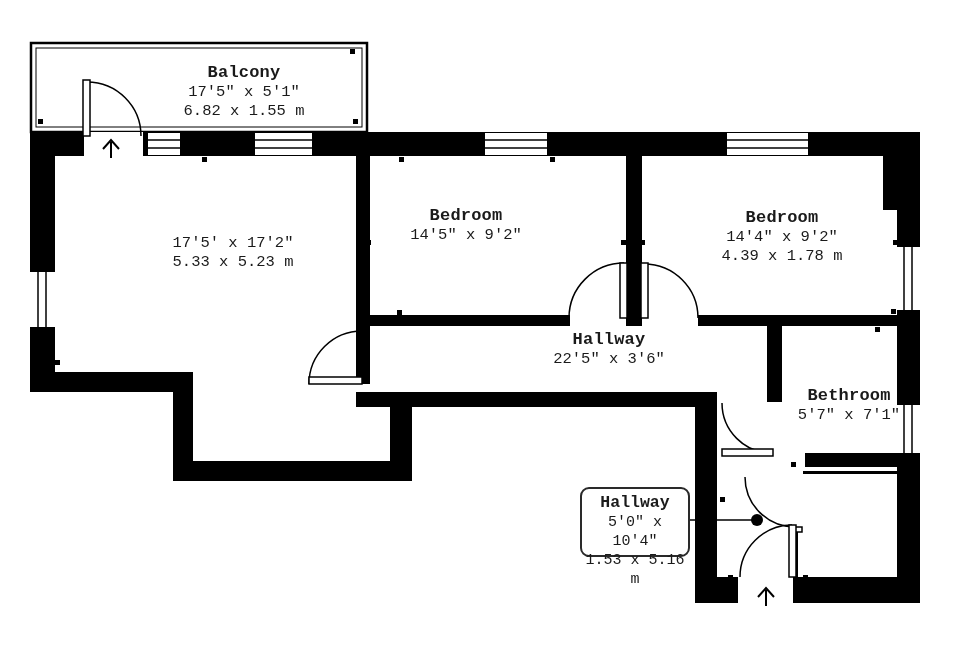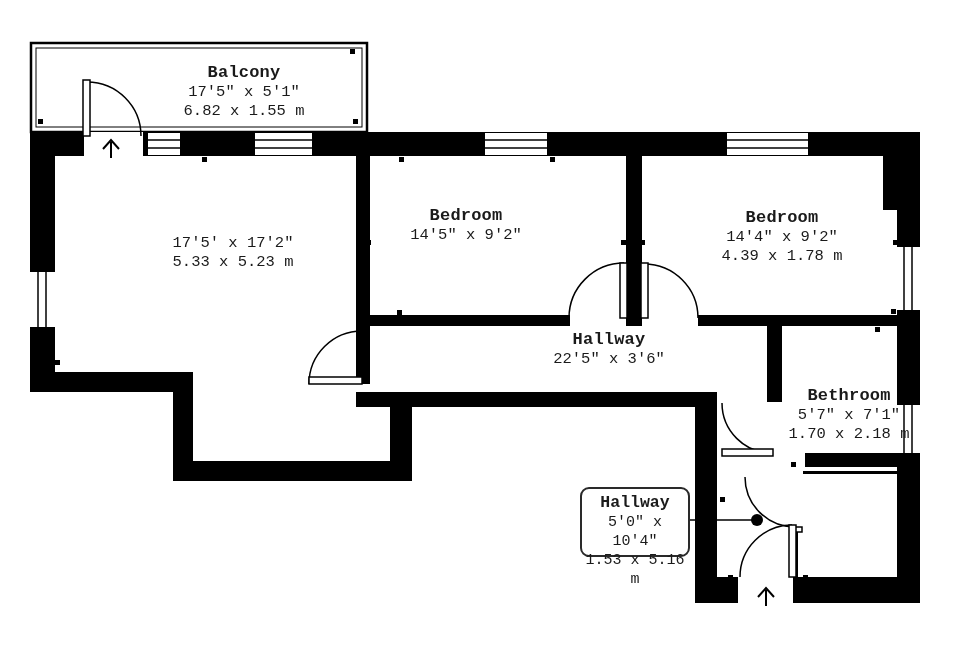--- a/index.html
+++ b/index.html
@@ -184,21 +184,20 @@
 </div>
 
 <div class="room-label" style="left:509px;top:329px;width:200px;">
   <div class="rname">Hallway</div>
   <div>22'5" x 3'6"</div>
 </div>
 
 <div class="room-label" style="left:764px;top:385px;width:170px;z-index:2;">
   <div class="rname">Bethroom</div>
   <div>5'7" x 7'1"</div>
-  <div>1.70 x 2.18 m</div>
 </div>
 
 <div class="callout">
   <div class="rname">Hallway</div>
   <div>5'0" x 10'4"</div>
   <div>1.53 x 5.16 m</div>
 </div>
 
 </div>
 

